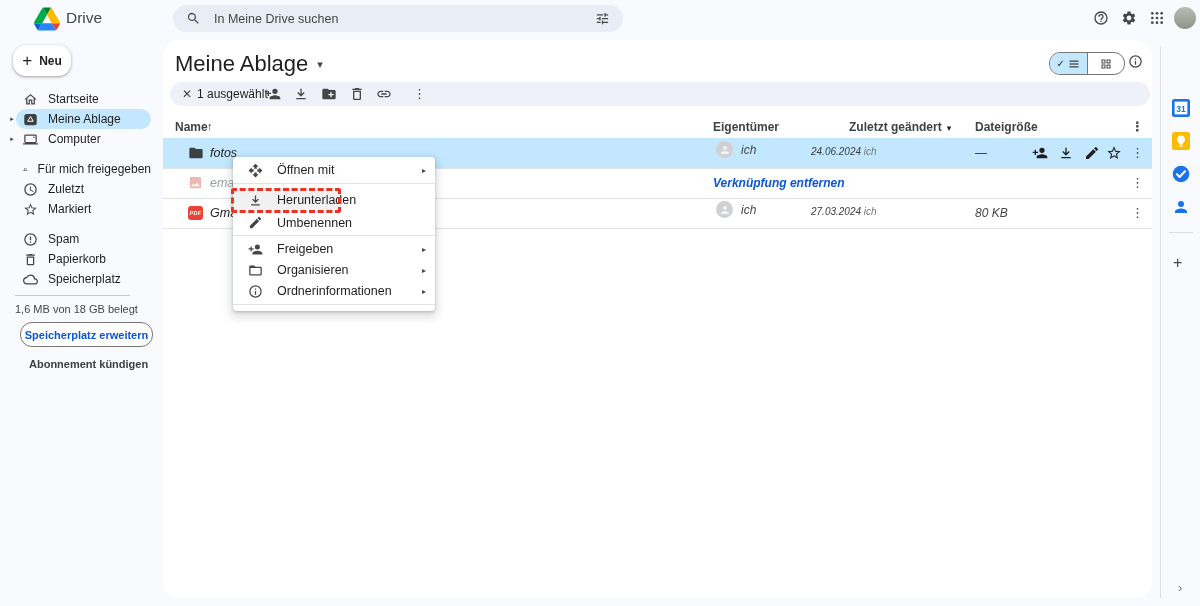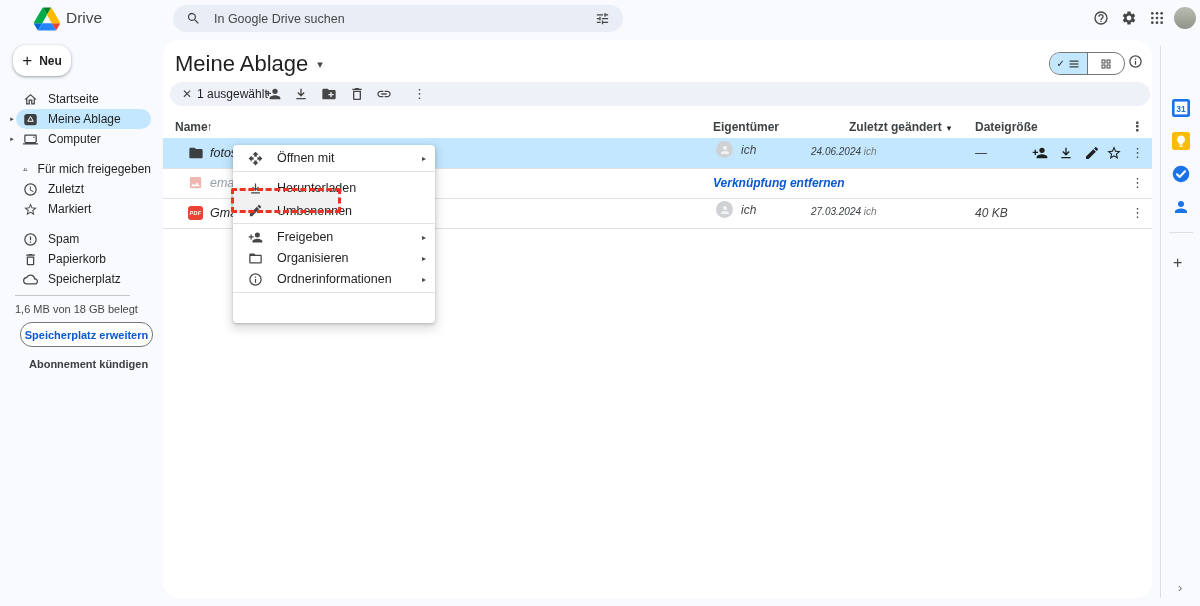--- a/index.html
+++ b/index.html
@@ -81,21 +81,21 @@
   .owner .av svg{width:12px;height:12px;}
   .owner .otxt{font-size:12px;color:#444746;}
   .r-date{position:absolute;left:648px;top:8px;font-size:10px;color:#3c4043;white-space:nowrap;}
   .r-date .by{color:#747775;}
   .r-size{position:absolute;left:812px;top:8px;font-size:12px;color:#444746;}
   .r-link{position:absolute;left:550px;top:8px;font-size:12px;font-weight:700;color:#0B57D0;cursor:pointer;white-space:nowrap;}
   .hovic{position:absolute;top:7px;color:#1f1f1f;cursor:pointer;}
   .r-more{position:absolute;left:968px;top:7px;}
 
   
-  .ctxmenu{position:absolute;left:233px;top:145px;width:202px;height:178px;background:#fff;border-radius:4px;
+  .ctxmenu{position:absolute;left:233px;top:157px;width:202px;height:154px;background:#fff;border-radius:4px;
            box-shadow:0 1px 3px rgba(60,64,67,.3),0 4px 8px 3px rgba(60,64,67,.15);z-index:10;}
   .mi{position:absolute;left:0;width:202px;display:flex;align-items:center;cursor:pointer;}
   .mi .mico{margin-left:15px;}
   .mi .mlbl{margin-left:14px;font-size:12.5px;color:#1f1f1f;white-space:nowrap;}
   .mi .sub{position:absolute;right:9px;font-size:8px;color:#444746;}
   .mdiv{position:absolute;left:0;width:202px;border-top:1px solid #E1E3E1;}
   .annotation{position:absolute;left:231px;top:188px;width:110px;height:25px;box-sizing:border-box;
               border:3px dashed #EA3323;border-radius:2px;background:rgba(68,71,70,.08);z-index:11;pointer-events:none;}
 
   
@@ -120,21 +120,21 @@
     </svg>
   </div>
   <div class="appname">Drive</div>
 
   <div class="search">
     <span class="i s15 mag">
         <svg viewBox="0 0 24 24" fill="currentColor">
           <path d="M15.5 14h-.79l-.28-.27a6.5 6.5 0 10-.7.7l.27.28v.79l5 4.99L20.49 19l-4.99-5zm-6 0A4.5 4.5 0 119.5 5a4.5 4.5 0 010 9z"></path>
         </svg>
       </span>
-    <span class="ph">In Google Drive suchen</span>
+    <span class="ph">In Meine Drive suchen</span>
     <span class="i s15 tune">
         <svg viewBox="0 0 24 24" fill="currentColor">
           <path d="M3 17v2h6v-2H3zM3 5v2h10V5H3zm10 16v-2h8v-2h-8v-2h-2v6h2zM7 9v2H3v2h4v2h2V9H7zm14 4v-2H11v2h10zm-6-4h2V7h4V5h-4V3h-2v6z"></path>
         </svg>
       </span>
   </div>
 
   <span class="i s16 tb-ic" style="left:1085px">
       <svg viewBox="0 0 24 24" fill="currentColor">
         <path d="M11 18h2v-2h-2v2zm1-16a10 10 0 100 20 10 10 0 000-20zm0 18a8 8 0 110-16 8 8 0 010 16zm0-14a4 4 0 00-4 4h2a2 2 0 114 0c0 2-3 1.75-3 5h2c0-2.25 3-2.5 3-5a4 4 0 00-4-4z"></path>
@@ -381,21 +381,21 @@
     <span class="r-name">Gmail</span>
     <span class="owner">
       <span class="av">
           <svg viewBox="0 0 24 24" fill="currentColor">
             <path d="M12 12a4 4 0 100-8 4 4 0 000 8zm0 2c-2.67 0-8 1.34-8 4v2h16v-2c0-2.66-5.33-4-8-4z"></path>
           </svg>
         </span>
       <span class="otxt">ich</span>
     </span>
     <span class="r-date"><span>27.03.2024</span> <span class="by">ich</span></span>
-    <span class="r-size">40 KB</span>
+    <span class="r-size">80 KB</span>
     <span class="more-dots r-more">⋮</span>
   </div>
 </div>
 
 <div class="ctxmenu">
   <div class="mi" style="top:3px;height:20px">
     <span class="i s15 mico">
         <svg viewBox="0 0 24 24" fill="currentColor">
           <path d="M10 9h4V6h3l-5-5-5 5h3v3zm-1 1H6V7l-5 5 5 5v-3h3v-4zm14 2l-5-5v3h-3v4h3v3l5-5zm-9 3h-4v3H7l5 5 5-5h-3v-3z"></path>
         </svg>

